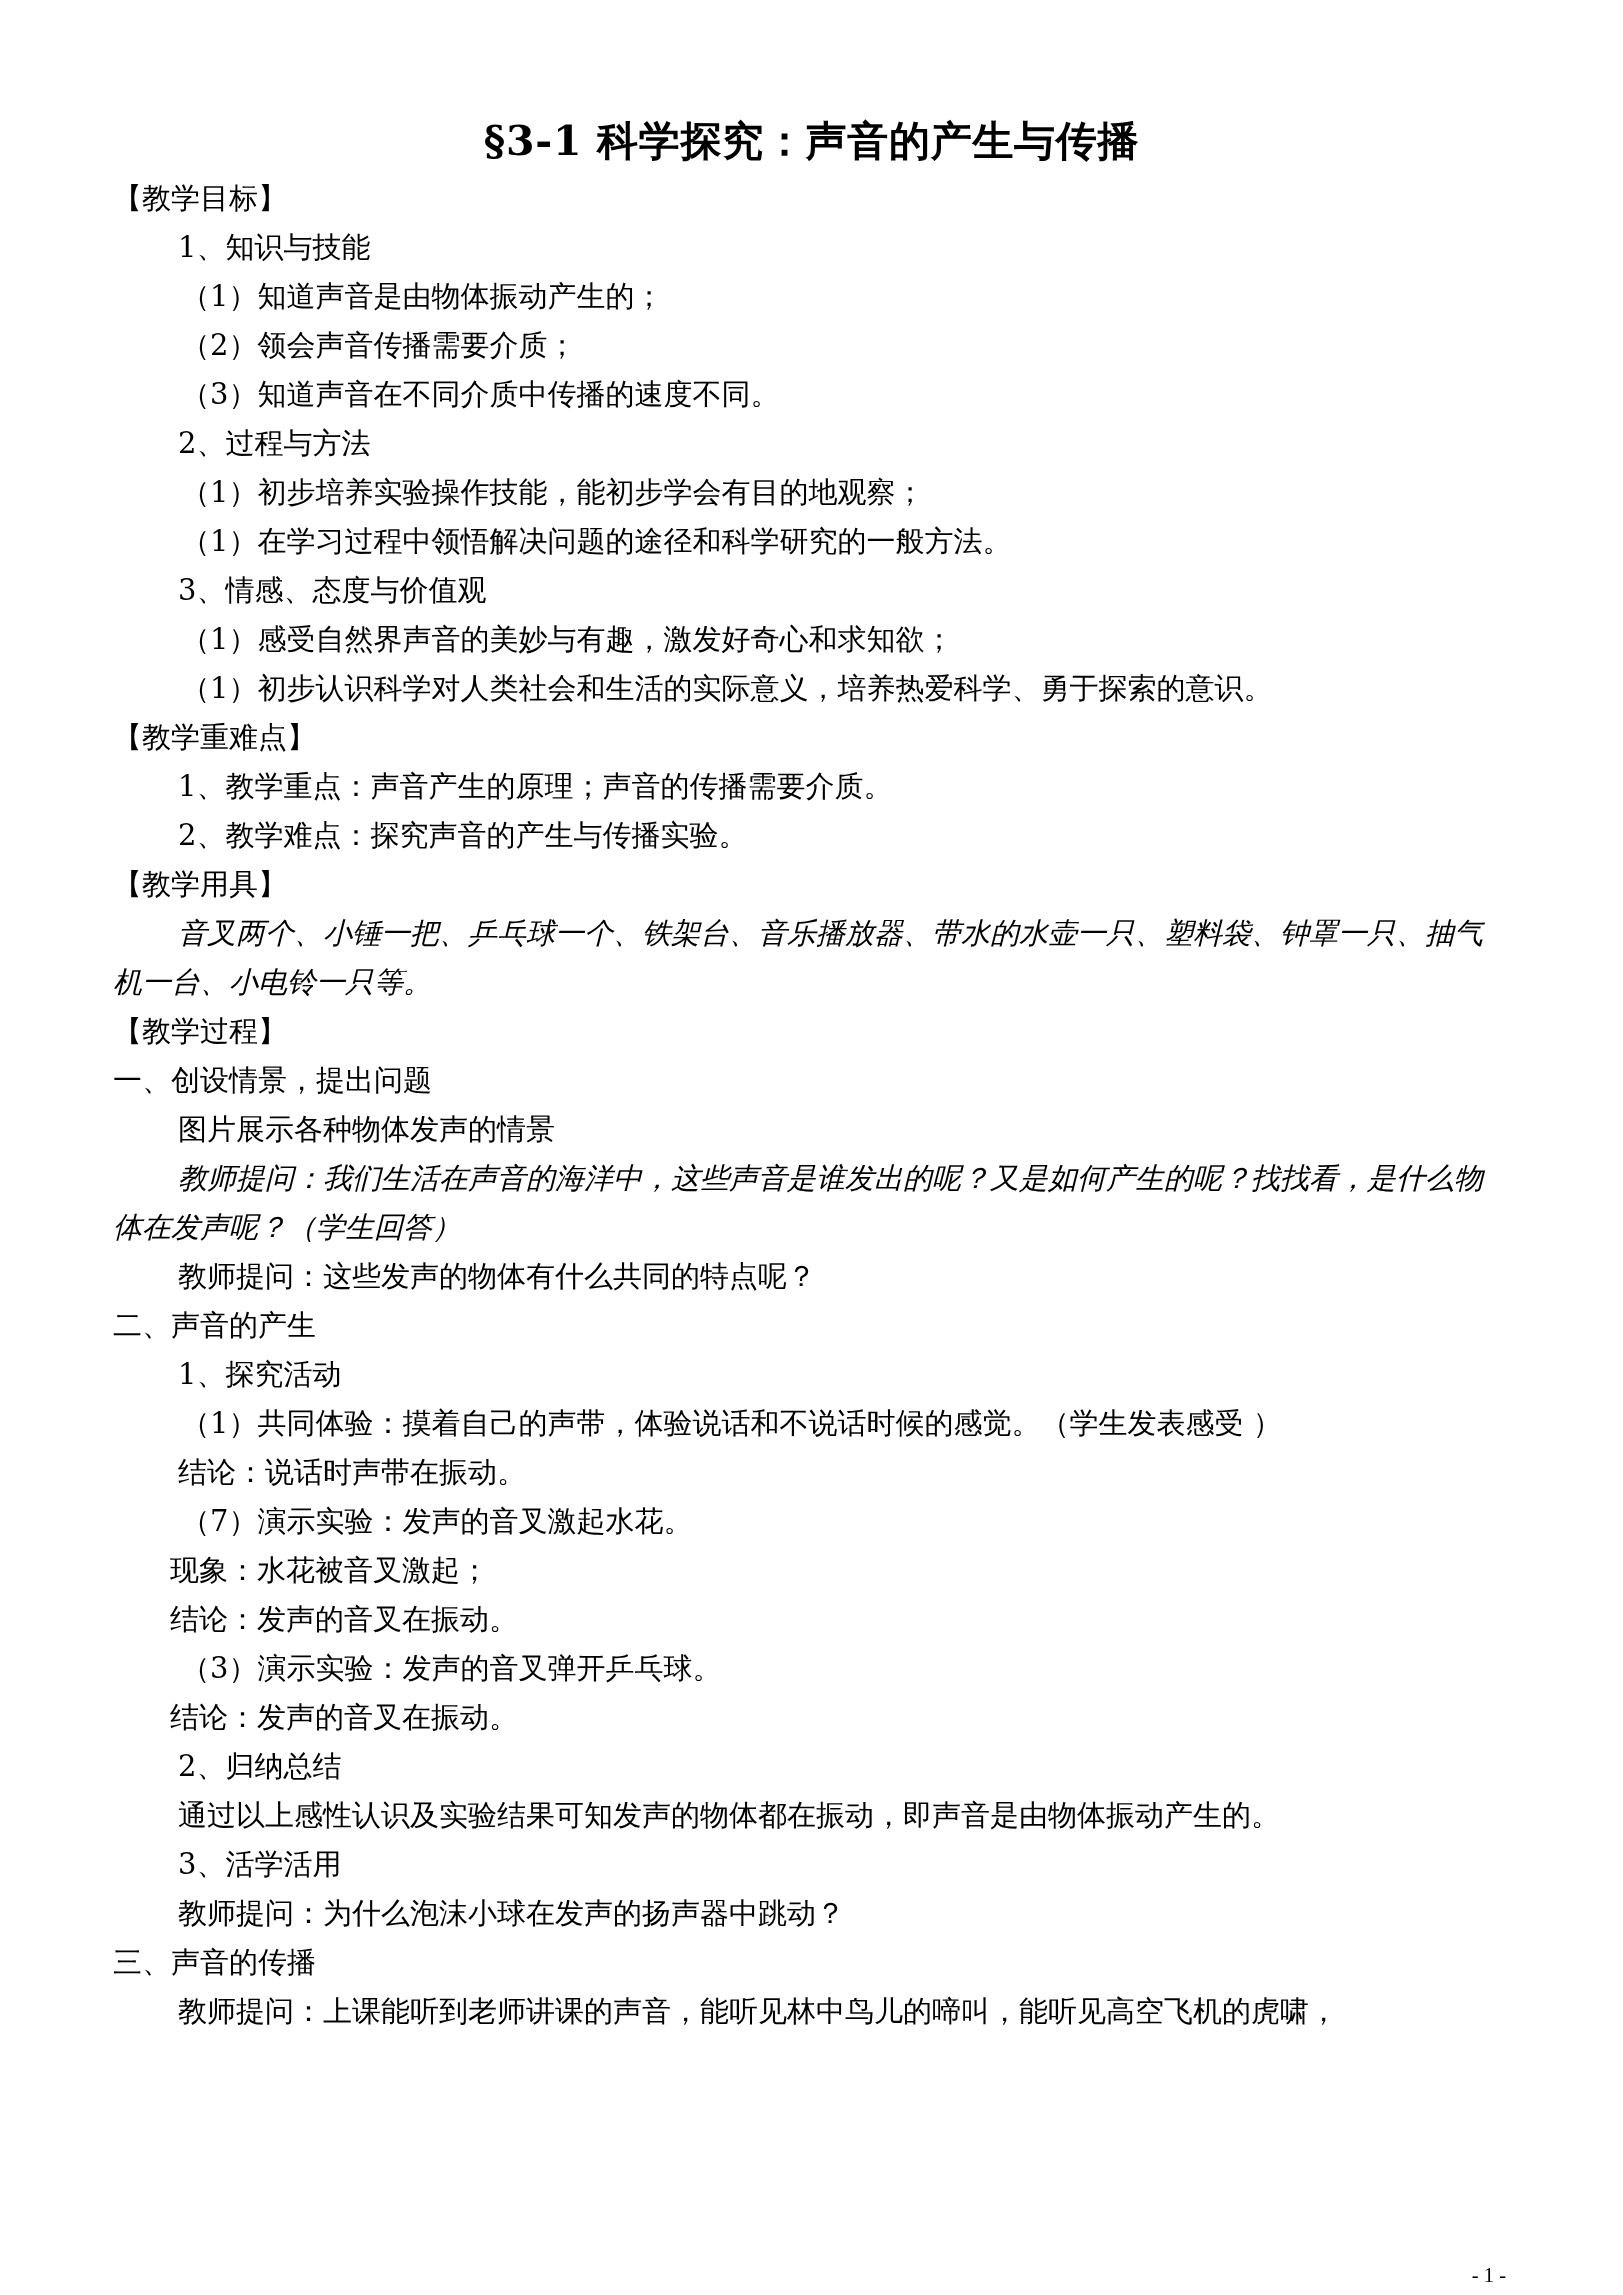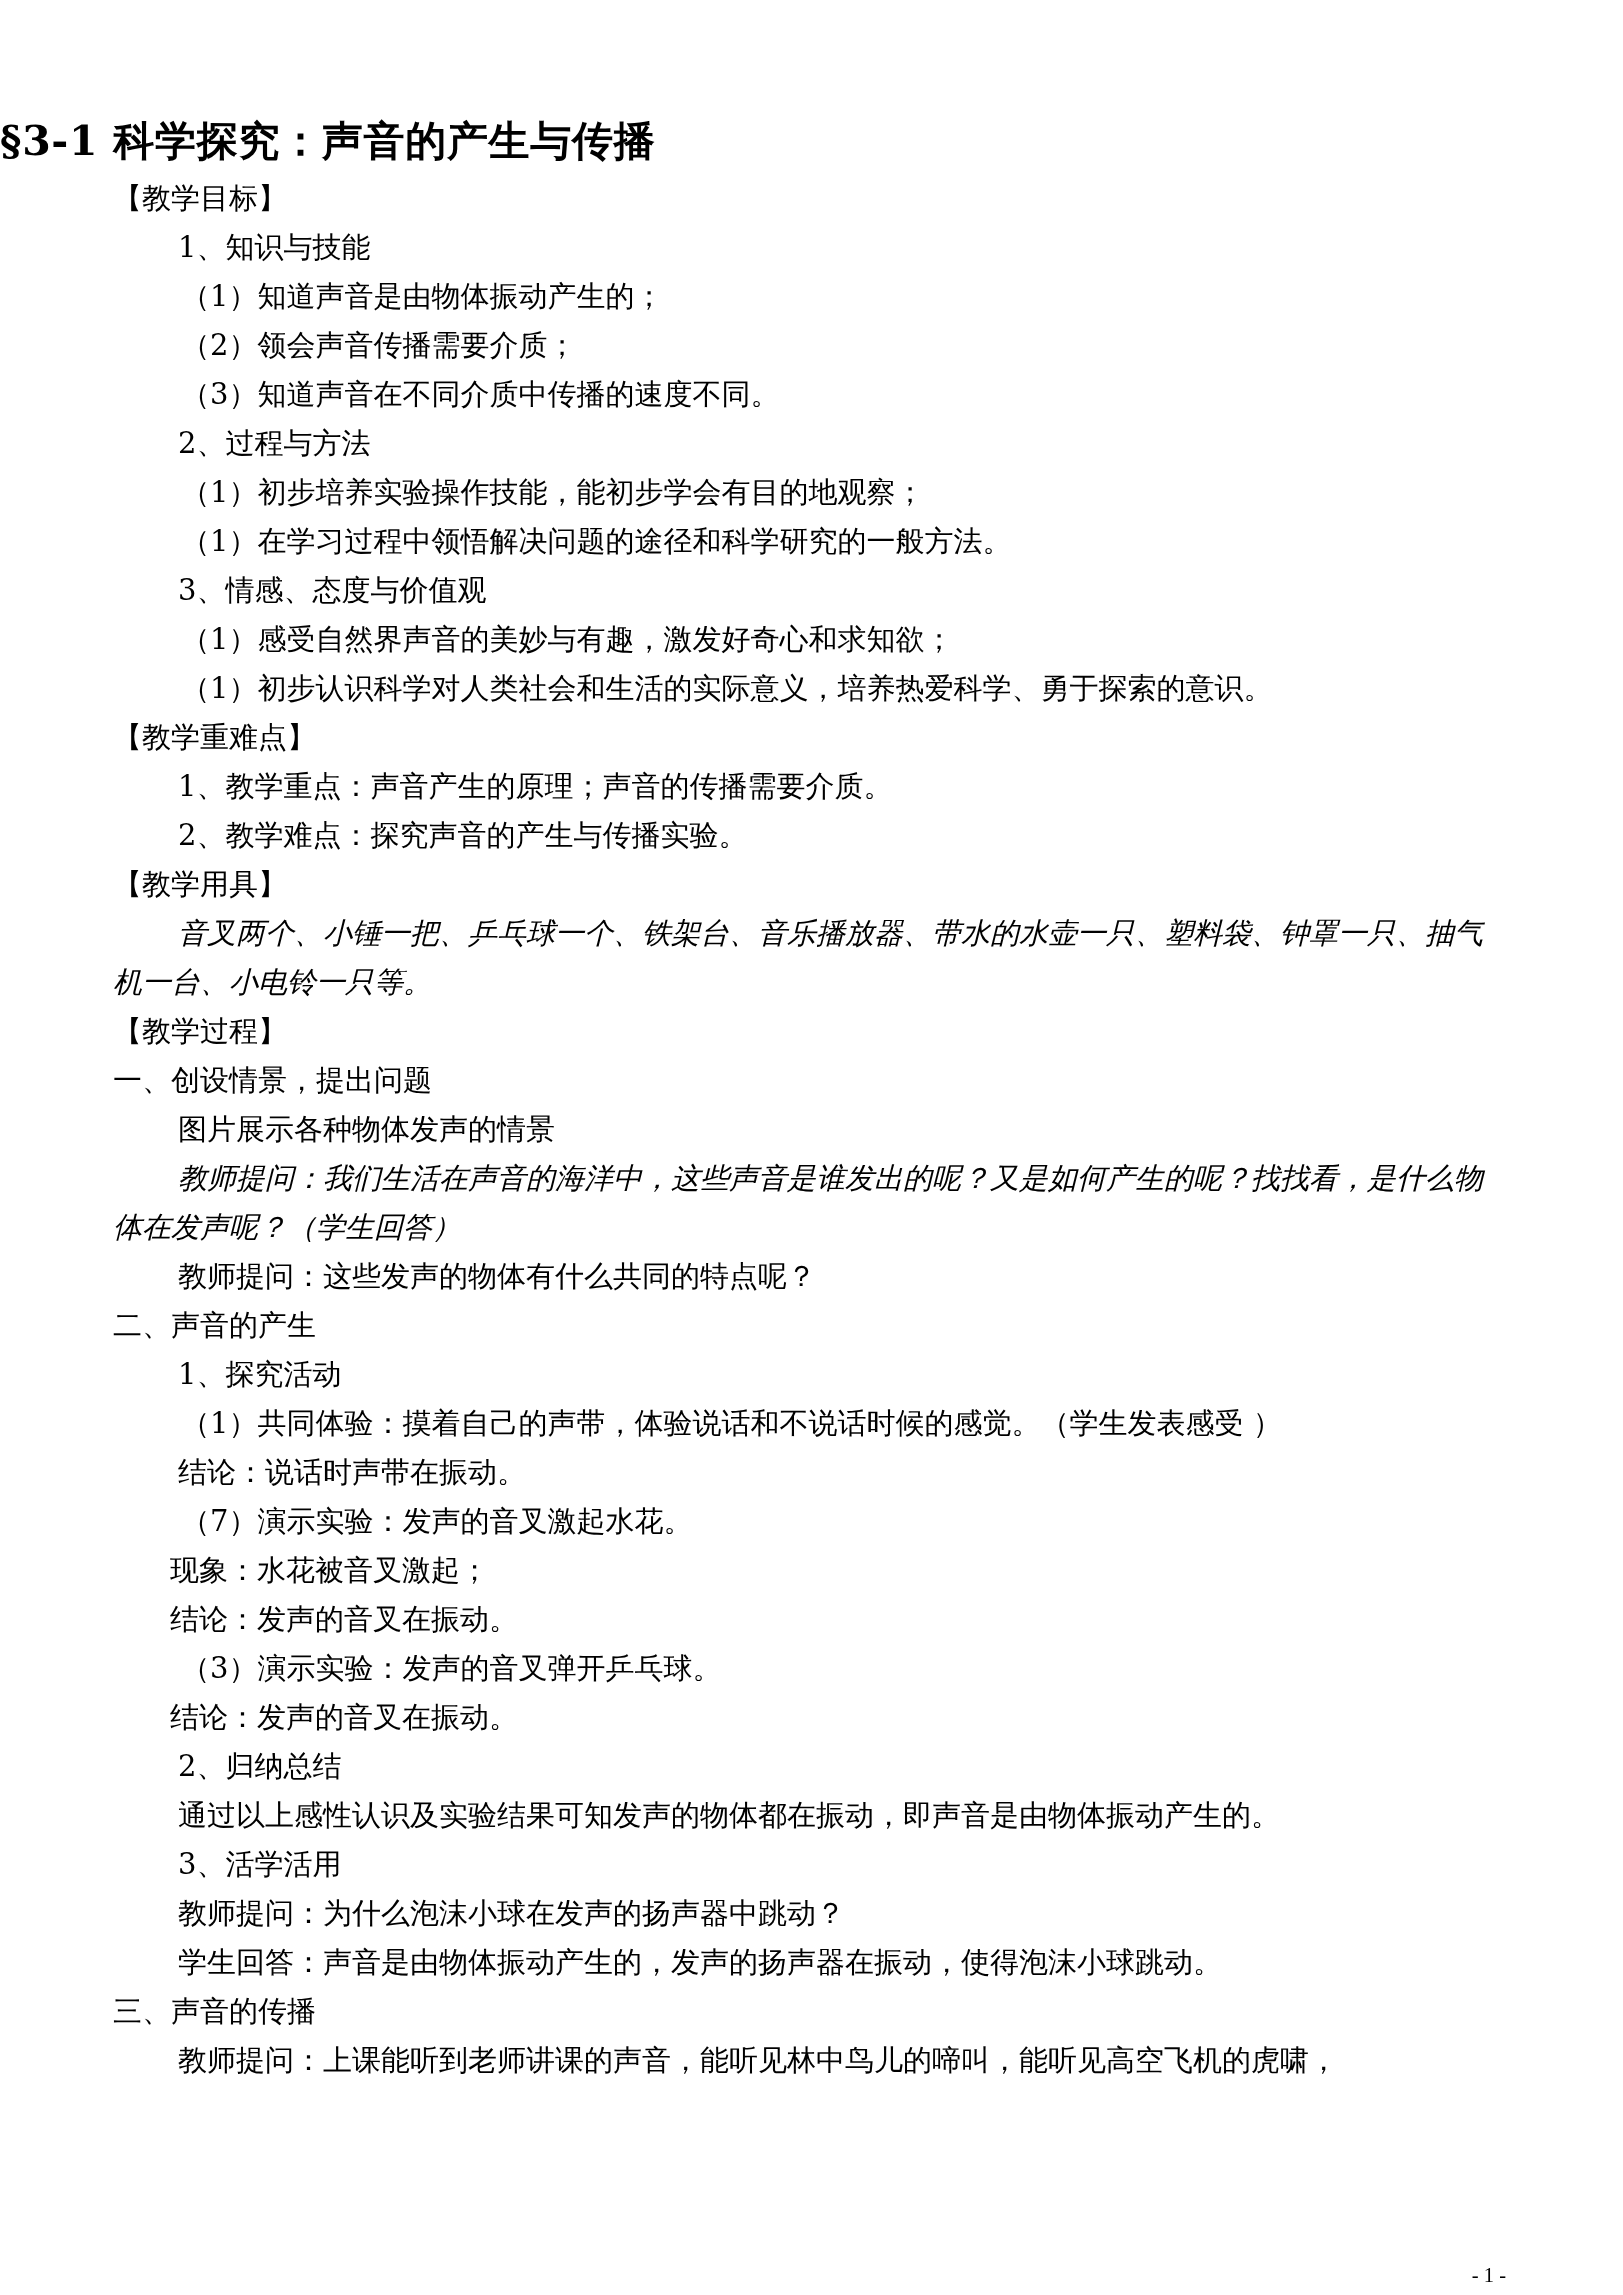--- a/index.html
+++ b/index.html
@@ -1,19 +1,19 @@
 <!DOCTYPE html>
 <html style="font-size:11px"><head>
 <meta charset="utf-8">
 <style>
   html, body { margin: 0; padding: 0; background: #ffffff; }
   body { width: 1623px; height: 2295px; position: relative; overflow: hidden;
          font-family: "DejaVu Serif", "Liberation Serif", serif; color: #000; }
   .page { position: absolute; left: 0; top: 0; width: 1623px; height: 2295px; background: #fff; }
-  .title { position: absolute; top: 115px; left: 0; width: 1623px; 
+  .title { position: absolute; top: 115px; left: 0; width: 1623px; text-align: center;
            font-size: 41px; font-weight: bold; letter-spacing: 0.7px; line-height: 52px; }
   .body { position: absolute; top: 174px; left: 113px; width: 1391px; }
   .line { font-size: 29px; line-height: 49px; height: 49px; white-space: nowrap; }
   .wrap { white-space: normal; height: auto; text-indent: 65px; font-style: italic; }
   .i1 { padding-left: 65px; }
   .i2 { padding-left: 68px; }
   .i3 { padding-left: 57px; }
   .section { padding-left: 0; }
   .pagenum { position: absolute; right: 117px; bottom: 8.2px; font-size: 20.5px;
              font-family: "Liberation Serif", serif; }
@@ -57,21 +57,20 @@
     <div class="line i1">结论：说话时声带在振动。</div>
     <div class="line i2">（7）演示实验：发声的音叉激起水花。</div>
     <div class="line i3">现象：水花被音叉激起；</div>
     <div class="line i3">结论：发声的音叉在振动。</div>
     <div class="line i2">（3）演示实验：发声的音叉弹开乒乓球。</div>
     <div class="line i3">结论：发声的音叉在振动。</div>
     <div class="line i1">2、归纳总结</div>
     <div class="line i1">通过以上感性认识及实验结果可知发声的物体都在振动，即声音是由物体振动产生的。</div>
     <div class="line i1">3、活学活用</div>
     <div class="line i1">教师提问：为什么泡沫小球在发声的扬声器中跳动？</div>
-    <div class="line i1">学生回答：声音是由物体振动产生的，发声的扬声器在振动，使得泡沫小球跳动。</div>
 
     <div class="line section">三、声音的传播</div>
     <div class="line i1">教师提问：上课能听到老师讲课的声音，能听见林中鸟儿的啼叫，能听见高空飞机的虎啸，</div>
   </div>
 
   <div class="pagenum">- 1 -</div>
 </div>
 
 
 </body></html>

